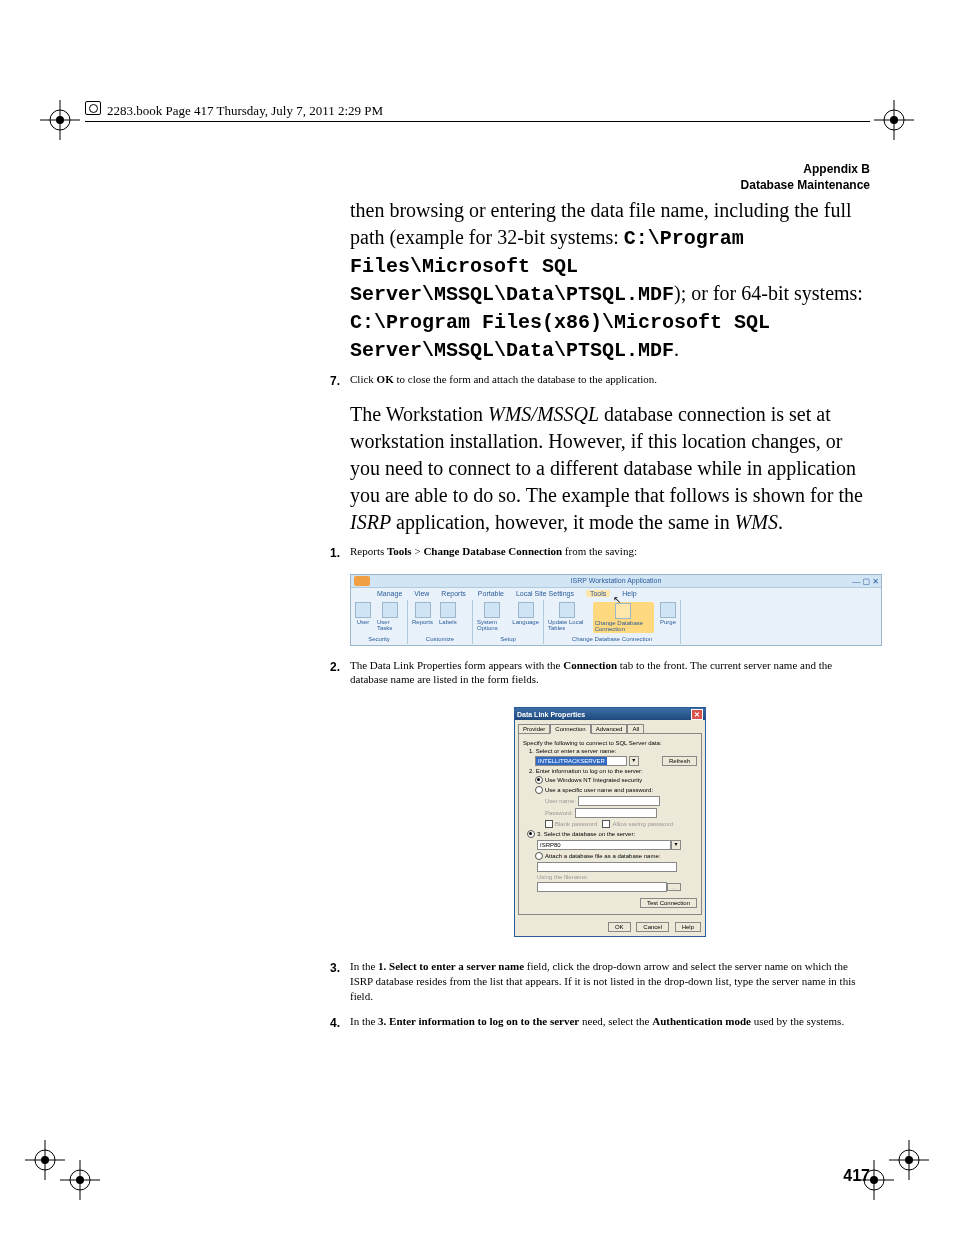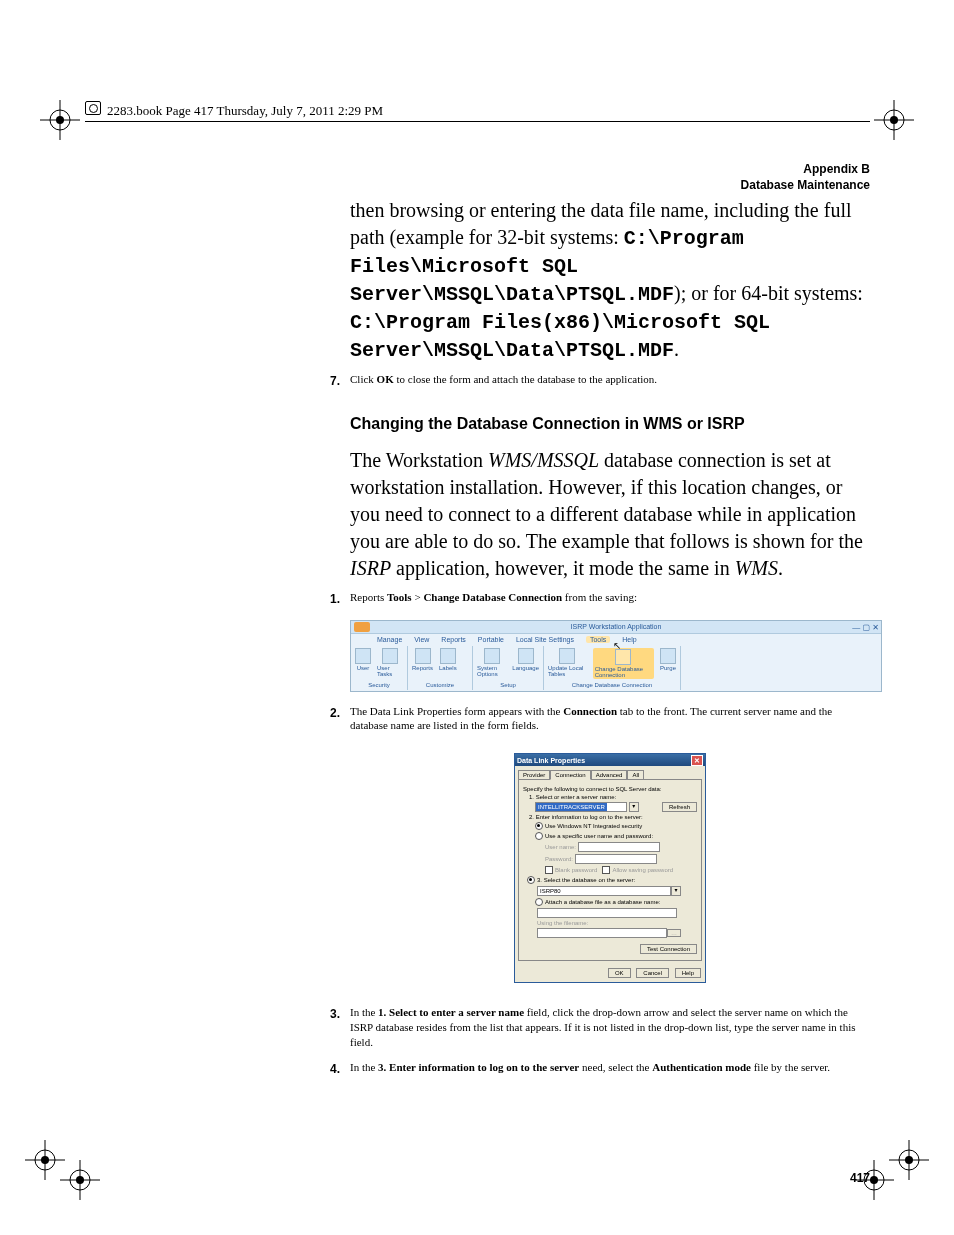--- a/index.html
+++ b/index.html
@@ -166,21 +166,21 @@
   .dlg-buttons .dlg-btn { margin-left:4px; }
   .radio-dot { display:inline-block; width:6px; height:6px; border:0.5px solid #555; border-radius:50%; background:#fff; vertical-align:middle; margin-right:2px; position:relative; }
   .radio-dot.checked::after { content:""; position:absolute; left:1px; top:1px; width:3px; height:3px; background:#000; border-radius:50%; }
   .checkbox { display:inline-block; width:6px; height:6px; border:0.5px solid #555; background:#fff; vertical-align:middle; margin-right:2px; }
   .dim { color:#999; }
   .page-number {
     position: absolute;
     right: 0;
     bottom: -40px;
     font-family: Arial, Helvetica, sans-serif;
-    font-size: 12px;
+    font-size: 16px;
     font-weight: bold;
   }
 </style>
 </head>
 <body>
 
 <div class="crop-mark" style="left:40px; top:100px;">
   <svg viewBox="0 0 40 40">
       <circle cx="20" cy="20" r="10" fill="none" stroke="#000" stroke-width="1"></circle>
       <circle cx="20" cy="20" r="4" fill="#000"></circle>
@@ -250,21 +250,20 @@
     <span>then browsing or entering the data file name, including the full path (example for 32-bit systems: </span><span class="mono">C:\Program Files\Microsoft SQL Server\MSSQL\Data\PTSQL.MDF</span><span>); or for 64-bit systems: </span><span class="mono">C:\Program Files(x86)\Microsoft SQL Server\MSSQL\Data\PTSQL.MDF</span><span>.</span>
   </div>
 
   <ol class="step-list" style="margin-left:245px;">
     <li>
       <span class="step-num">7.</span>
       <span class="step-body"><span>Click </span><b>OK</b><span> to close the form and attach the database to the application.</span></span>
     </li>
   </ol>
 
-  <h2 class="section" style="margin-left:265px;">Changing the Database Connection in WMS or ISRP</h2>
 
   <div class="content">
     <span>The Workstation </span><i>WMS/MSSQL</i><span> database connection is set at workstation installation. However, if this location changes, or you need to connect to a different database while in application you are able to do so. The example that follows is shown for the </span><i>ISRP</i><span> application, however, it mode the same in </span><i>WMS</i><span>.</span>
   </div>
 
   <ol class="step-list" style="margin-left:245px;">
     <li>
       <span class="step-num">1.</span>
       <span class="step-body"><span>Reports </span><b>Tools</b><span> &gt; </span><b>Change Database Connection</b><span> from the saving:</span></span>
     </li>
@@ -397,18 +396,18 @@
     </div>
   </div>
 
   <ol class="step-list" style="margin-left:245px;">
     <li>
       <span class="step-num">3.</span>
       <span class="step-body"><span>In the </span><b>1. Select to enter a server name</b><span> field, click the drop-down arrow and select the server name on which the ISRP database resides from the list that appears. If it is not listed in the drop-down list, type the server name in this field.</span></span>
     </li>
     <li>
       <span class="step-num">4.</span>
-      <span class="step-body"><span>In the </span><b>3. Enter information to log on to the server</b><span> need, select the </span><b>Authentication mode</b><span> file by the server.</span></span>
+      <span class="step-body"><span>In the </span><b>3. Enter information to log on to the server</b><span> need, select the </span><b>Authentication mode</b><span> used by the systems.</span></span>
     </li>
   </ol>
 
   <div class="page-number">417</div>
 </div>
 
 </body></html>

